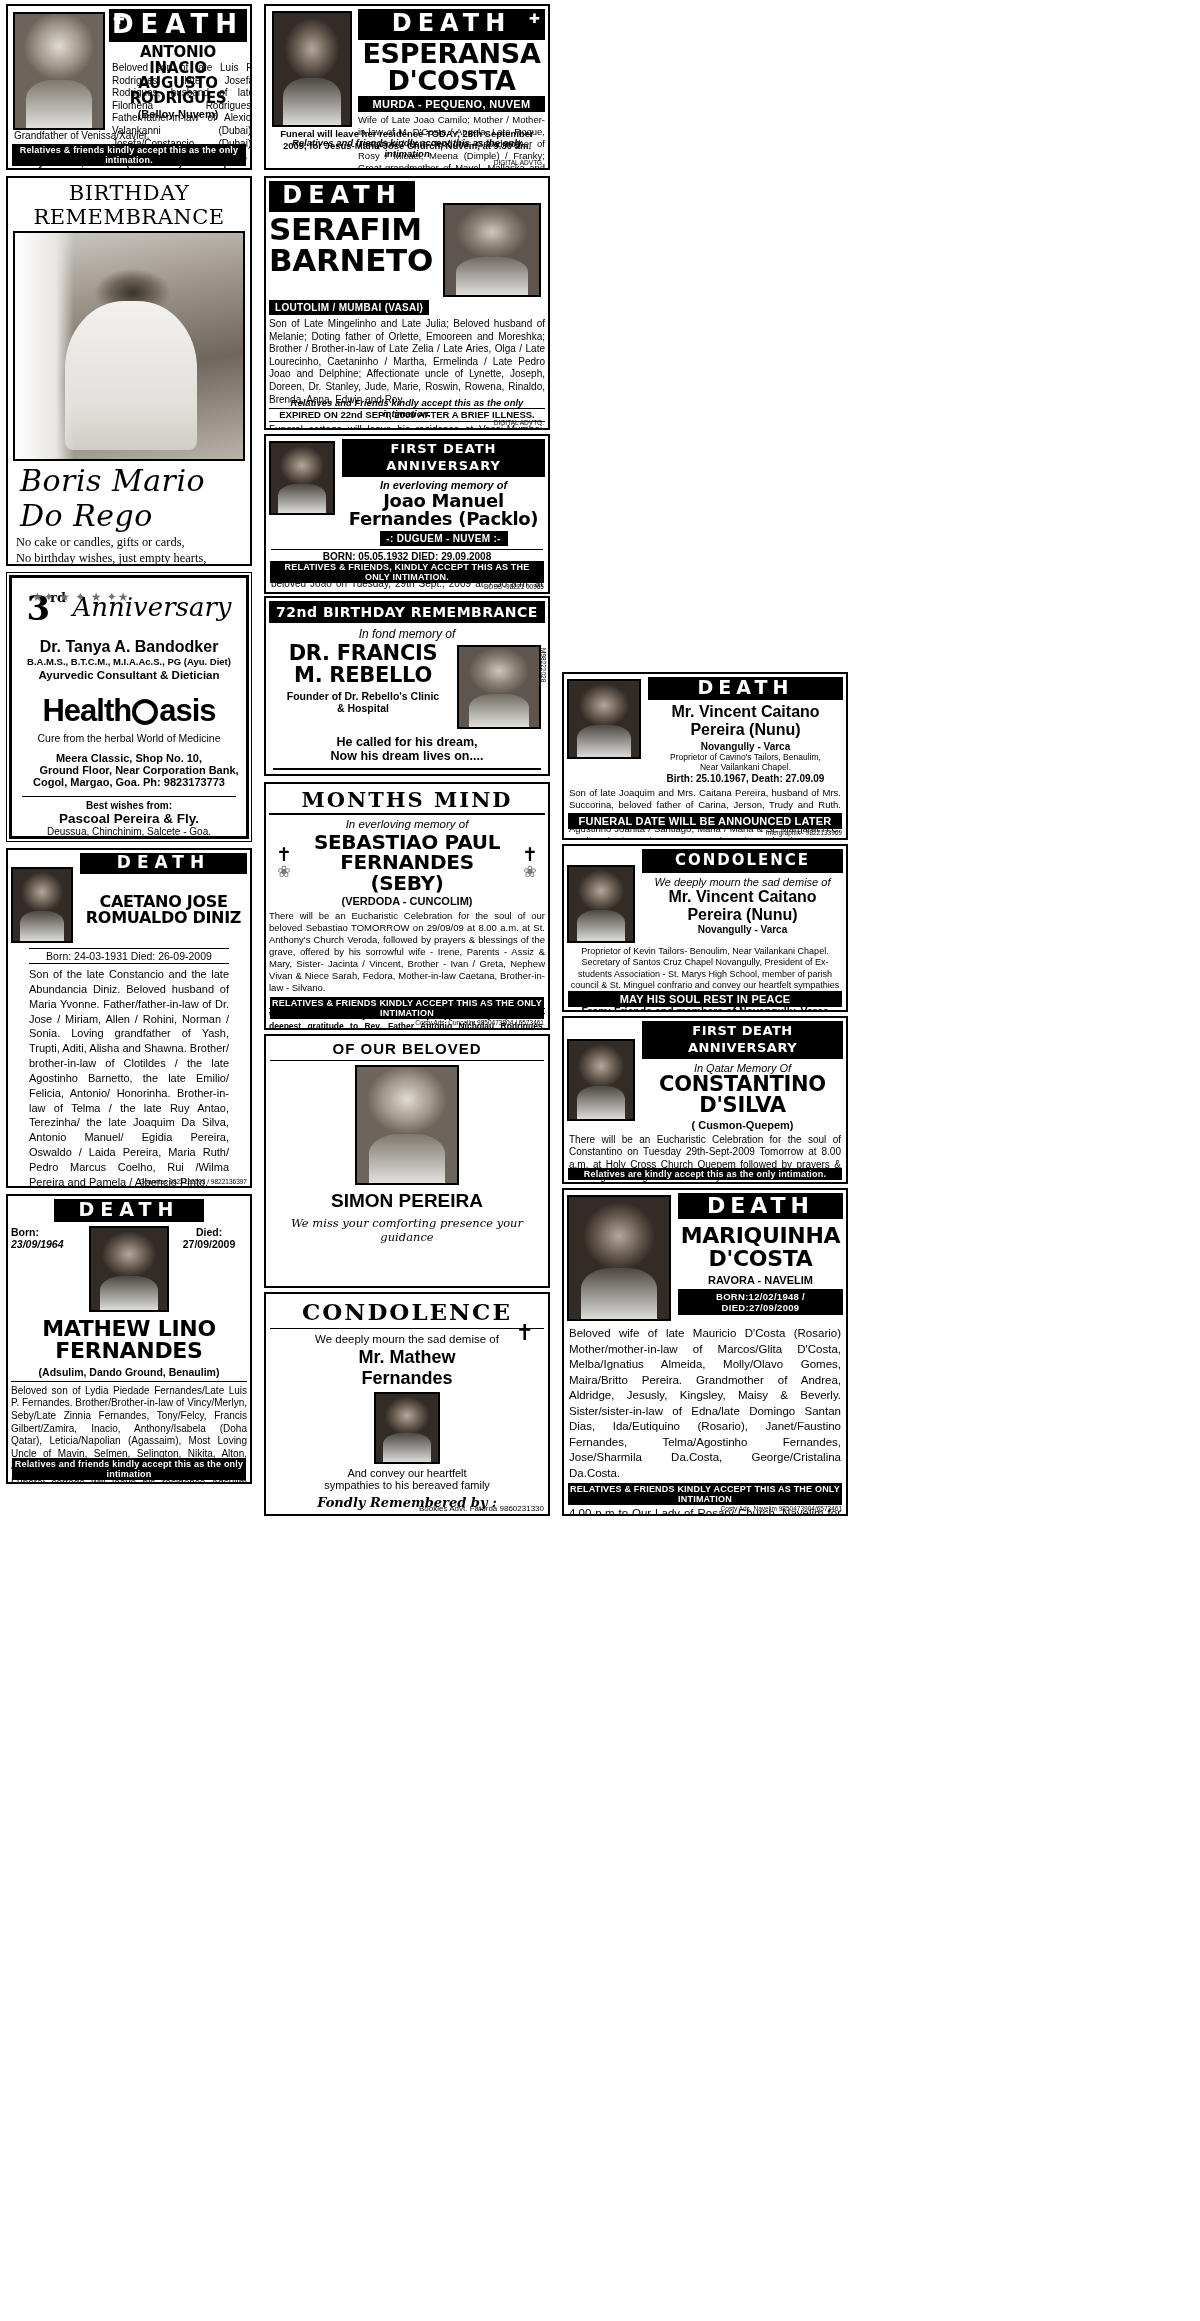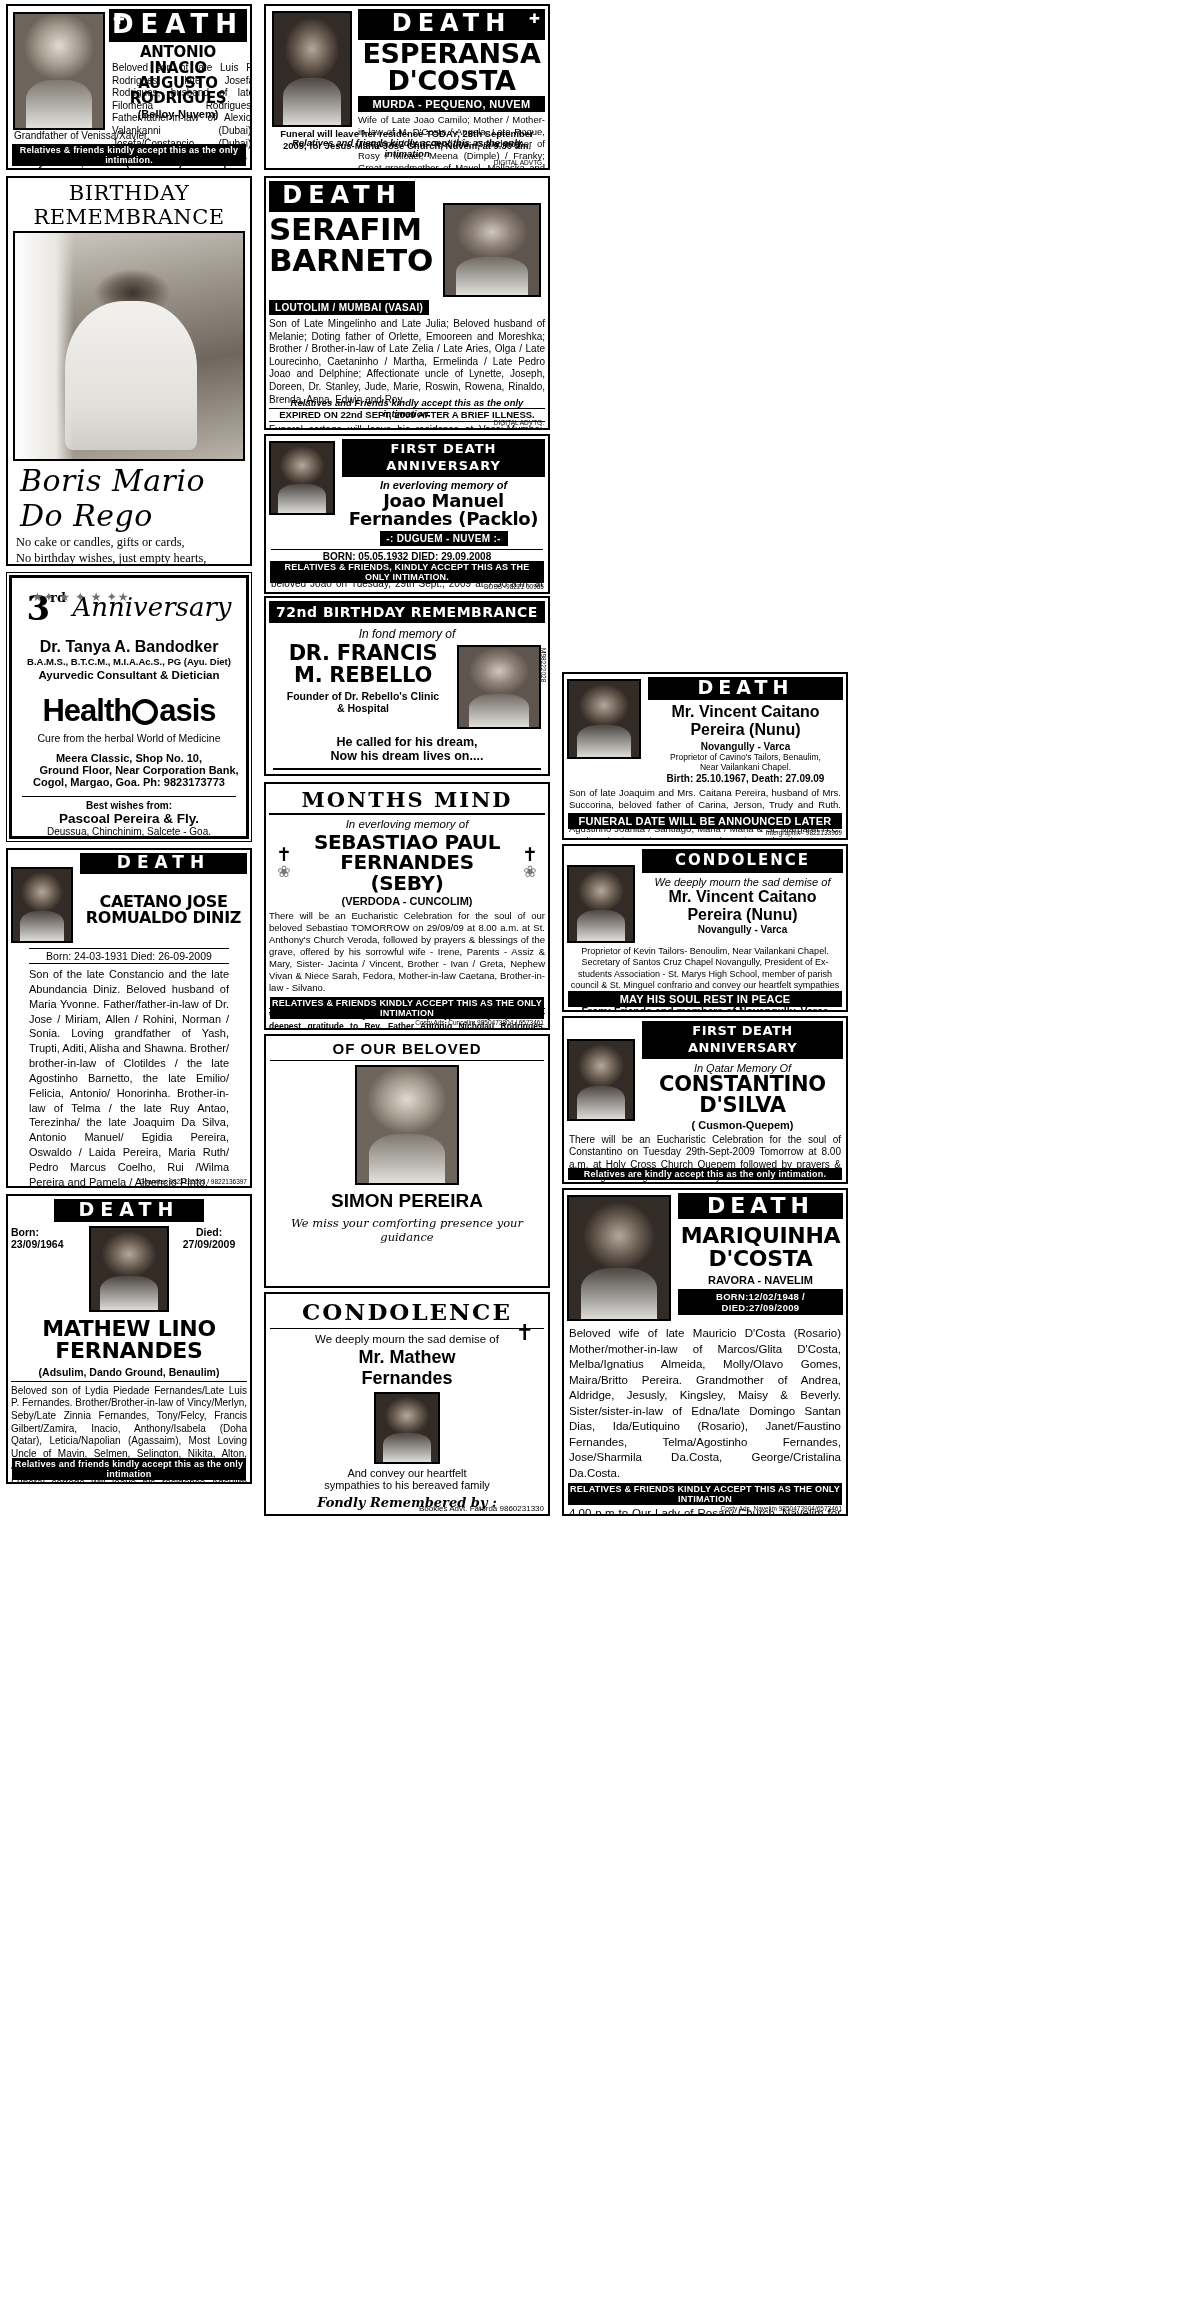--- a/index.html
+++ b/index.html
@@ -407,21 +407,21 @@
       <div class="foot-black">Relatives are kindly accept this as the only intimation.</div>
     </div>
   </div>
 
   <div class="ad" style="left:6px;top:1194px;width:246px;height:290px;">
     <div style="padding:3px;">
       <div class="banner banner-death" style="font-size:19px;letter-spacing:6px;width:150px;margin:0 auto;padding:1px 0 2px;">DEATH</div>
       <div style="display:flex;margin-top:4px;">
         <div style="flex:1;text-align:left;">
           <div style="font-size:10.5px;font-weight:bold;">Born:</div>
-          <div style="font-size:10.5px;font-weight:bold;">23/09/1964</div>
+          <div style="font-size:10.5px;font-weight:bold;font-style:italic;">23/09/1964</div>
         </div>
         <div style="width:84px;flex:0 0 84px;">
           <div class="photo dark" style="width:80px;height:86px;margin:0 auto;"></div>
         </div>
         <div style="flex:1;text-align:center;">
           <div style="font-size:10.5px;font-weight:bold;">Died:</div>
           <div style="font-size:10.5px;font-weight:bold;">27/09/2009</div>
         </div>
       </div>
       <div class="name-big" style="font-size:22px;margin-top:6px;">MATHEW LINO</div>

